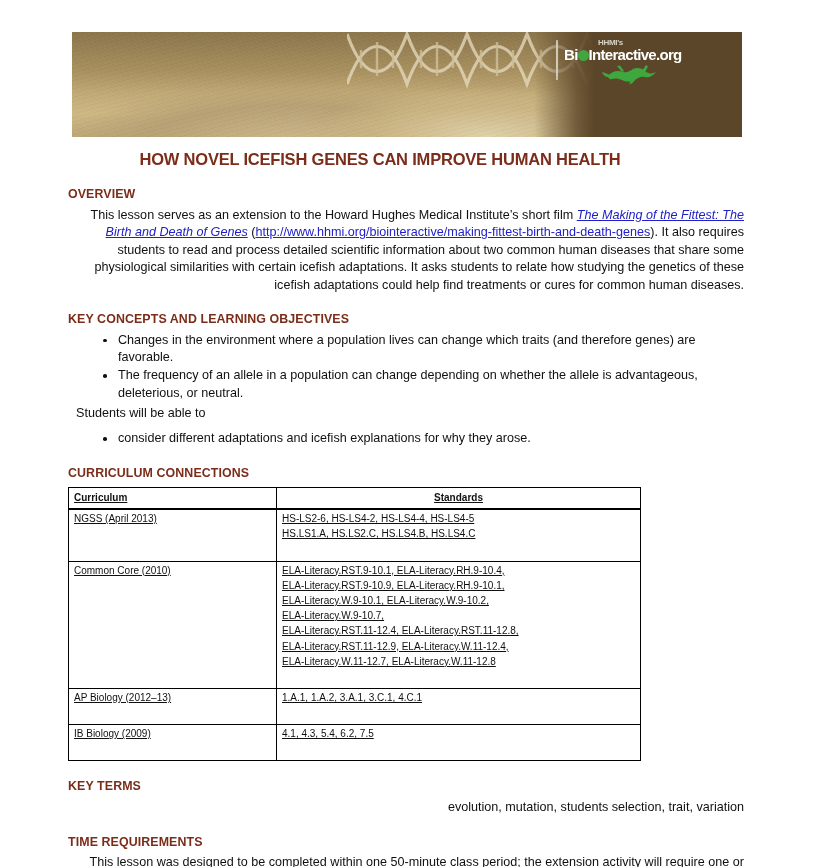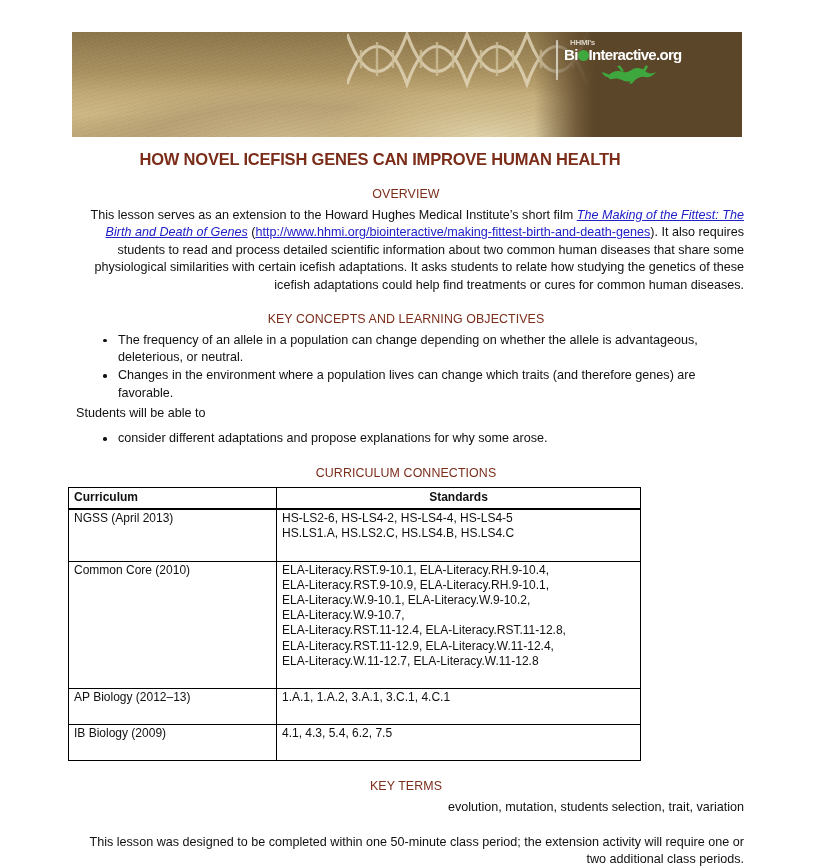--- a/index.html
+++ b/index.html
@@ -107,21 +107,21 @@
   
   .logo {
     position: absolute;
     right: 12px;
     top: 6px;
     width: 168px;
     height: 46px;
   }
   .logo-hhmi {
     position: absolute;
-    left: 8px;
+    left: 36px;
     top: 0px;
     font-size: 8px;
     font-weight: bold;
     color: #d8d2c4;
     letter-spacing: -0.3px;
   }
   .logo-main {
     position: absolute;
     left: 2px;
     top: 8px;
@@ -176,24 +176,23 @@
     left: 68px;
     top: 186px;
     width: 676px;
     font-size: 12.6px;
     line-height: 17.5px;
     color: #101010;
   }
   h2.section {
     margin: 0 0 3px 0;
     font-size: 12.4px;
-    font-weight: normal;
+    font-weight: bold;
     color: #7b2d1a;
     letter-spacing: 0.1px;
-    text-align: center;
   }
   .sec-gap { height: 17px; }
   p.body {
     margin: 0;
     font-size: 12.6px;
     line-height: 17.6px;
     text-align: right;
   }
   a.doclink {
     color: #2020c8;
@@ -231,24 +230,25 @@
   
   table.cc {
     border-collapse: collapse;
     width: 572px;
     margin-top: 4px;
     table-layout: fixed;
   }
   table.cc th, table.cc td {
     border: 1px solid #000;
     padding: 1px 5px 19px 5px;
-    font-size: 12px;
+    font-size: 10px;
     line-height: 15.2px;
     vertical-align: top;
     text-align: left;
+    text-decoration: underline;
   }
   table.cc th {
     font-weight: bold;
     border-bottom: 2px solid #000;
     padding-top: 2px;
     padding-bottom: 3px;
   }
   table.cc th.c-std { text-align: center; }
   table.cc col.col-left  { width: 208px; }
   table.cc col.col-right { width: 364px; }
@@ -313,26 +313,26 @@
 
   <div class="content">
 
     <h2 class="section">OVERVIEW</h2>
     <p class="body"><span>This lesson serves as an extension to the Howard Hughes Medical Institute’s short film </span><a class="doclink italic" href="#">The Making of the Fittest: The Birth and Death of Genes</a><span> (</span><a class="doclink" href="#">http://www.hhmi.org/biointeractive/making-fittest-birth-and-death-genes</a><span>). It also requires students to read and process detailed scientific information about two common human diseases that share some physiological similarities with certain icefish adaptations. It asks students to relate how studying the genetics of these icefish adaptations could help find treatments or cures for common human diseases.</span></p>
 
     <div class="sec-gap"></div>
 
     <h2 class="section">KEY CONCEPTS AND LEARNING OBJECTIVES</h2>
     <ul class="bullets">
+      <li>Changes in the environment where a population lives can change which traits (and therefore genes) are favorable.</li>
       <li>The frequency of an allele in a population can change depending on whether the allele is advantageous, deleterious, or neutral.</li>
-      <li>Changes in the environment where a population lives can change which traits (and therefore genes) are favorable.</li>
     </ul>
     <div class="swbat">Students will be able to</div>
     <ul class="bullets" style="margin-top:8px;">
-      <li>consider different adaptations and propose explanations for why some arose.</li>
+      <li>consider different adaptations and icefish explanations for why they arose.</li>
     </ul>
 
     <div class="sec-gap"></div>
 
     <h2 class="section">CURRICULUM CONNECTIONS</h2>
     <table class="cc">
       <colgroup>
           <col class="col-left">
           <col class="col-right">
         </colgroup>
@@ -369,20 +369,21 @@
       </tbody>
     </table>
 
     <div class="sec-gap"></div>
 
     <h2 class="section">KEY TERMS</h2>
     <p class="body">evolution, mutation, students selection, trait, variation</p>
 
     <div class="sec-gap"></div>
 
+    <h2 class="section">TIME REQUIREMENTS</h2>
     <p class="body">This lesson was designed to be completed within one 50-minute class period; the extension activity will require one or two additional class periods.</p>
 
     <div class="sec-gap"></div>
 
     <h2 class="section">SUGGESTED AUDIENCE</h2>
     <p class="body">This lesson is appropriate for high school biology (all levels including AP and IB) and introductory college biology.</p>
 
   </div>
 </div>
 

